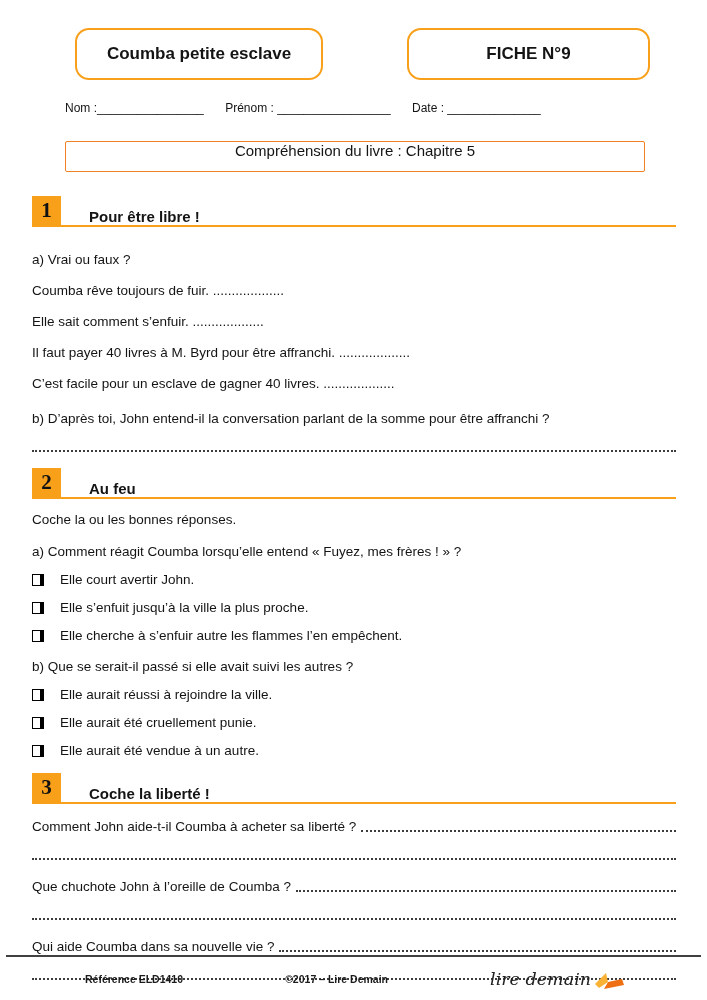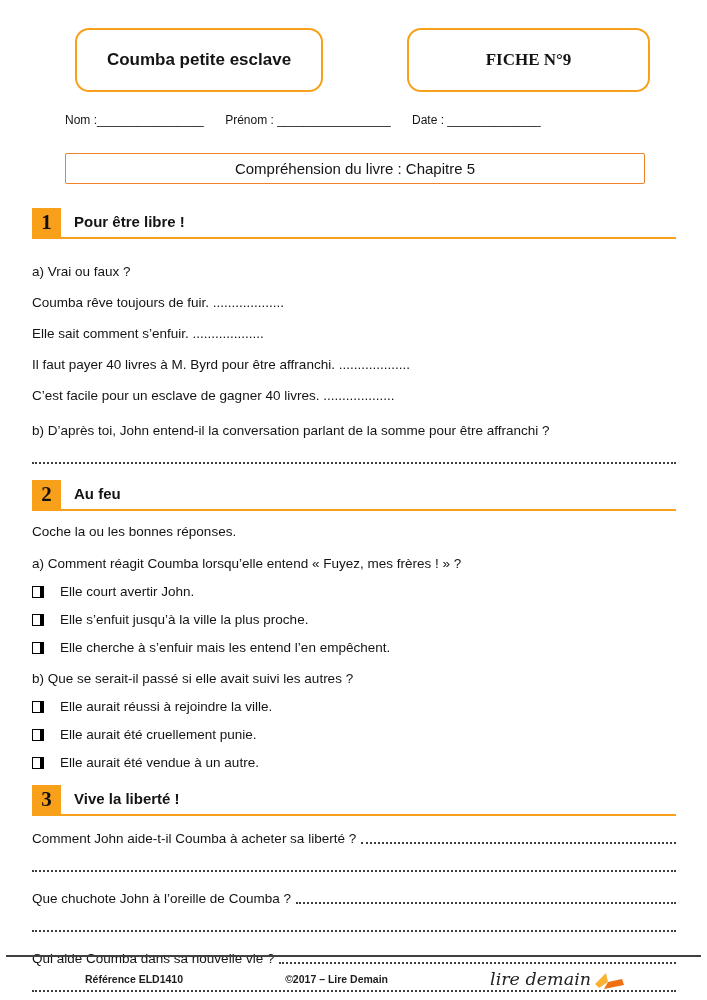--- a/index.html
+++ b/index.html
@@ -14,46 +14,46 @@
     box-sizing: border-box;
   }
 
   
   .title-row {
     display: flex; justify-content: space-between;
     padding: 28px 57px 0 75px;
   }
   .title-box {
     box-sizing: border-box;
-    height: 64px;
+    height: 52px;
     border: 2.5px solid #F9A01B;
     border-radius: 14px;
     display: flex; align-items: center; justify-content: center;
     font-weight: bold; font-size: 17px;
     background: #fff;
   }
   .box-book  { width: 248px; }
-  .box-fiche { width: 243px; font-family: Liberation Serif, serif; }
+  .box-fiche { width: 243px; }
 
   
   .identity {
     padding: 21px 0 0 65px;
     font-size: 12px;
     white-space: nowrap;
   }
   .identity .grp { margin-right: 18px; }
 
   
   .subject-box {
     box-sizing: border-box;
     margin: 26px 0 0 65px;
     width: 580px; height: 31px;
     border: 1.5px solid #F08124;
     border-radius: 2px;
-    display: flex; align-items: center; justify-content: center;
+    display: flex; justify-content: center;
     font-size: 15px;
   }
 
   
   .content { padding: 0 31px 0 32px; }
 
   .section-header {
     display: flex; align-items: flex-end;
     border-bottom: 2.5px solid #F9A01B;
   }
@@ -63,21 +63,21 @@
   .section-num {
     width: 29px; height: 29px;
     background: #F9A01B;
     font-family: "Liberation Serif", serif;
     font-weight: bold; font-size: 21px; color: #111;
     display: flex; align-items: center; justify-content: center;
     flex: none;
   }
   .section-title {
     font-weight: bold; font-size: 15px;
-    margin-left: 13px; padding-bottom: 7px;
+    margin-left: 28px; 
   }
 
   .para { font-size: 13.5px; line-height: 17px; margin: 0; }
   .mt13 { margin-top: 24px; } .mt14 { margin-top: 14px; }
   .mt18 { margin-top: 18px; } .mt12 { margin-top: 12px; }
   .mt15 { margin-top: 15px; }
 
   .statement { margin-top: 14px; }
 
   .dotline {
@@ -179,41 +179,41 @@
     <div class="option">
       <span class="checkbox"></span>
       <span>Elle court avertir John.</span>
     </div>
     <div class="option">
       <span class="checkbox"></span>
       <span>Elle s’enfuit jusqu’à la ville la plus proche.</span>
     </div>
     <div class="option">
       <span class="checkbox"></span>
-      <span>Elle cherche à s’enfuir mais les entend l’en empêchent.</span>
+      <span>Elle cherche à s’enfuir autre les flammes l’en empêchent.</span>
     </div>
 
     <p class="para mt14">b) Que se serait-il passé si elle avait suivi les autres ?</p>
 
     <div class="option">
       <span class="checkbox"></span>
       <span>Elle aurait réussi à rejoindre la ville.</span>
     </div>
     <div class="option">
       <span class="checkbox"></span>
       <span>Elle aurait été cruellement punie.</span>
     </div>
     <div class="option">
       <span class="checkbox"></span>
       <span>Elle aurait été vendue à un autre.</span>
     </div>
 
     <div class="section-header sh-3">
       <div class="section-num">3</div>
-      <div class="section-title">Vive la liberté !</div>
+      <div class="section-title">Coche la liberté !</div>
     </div>
 
     <div class="qrow q1">
       <span>Comment John aide-t-il Coumba à acheter sa liberté ?</span>
       <span class="leader"></span>
     </div>
     <div class="dotline dl-20"></div>
 
     <div class="qrow q2">
       <span>Que chuchote John à l’oreille de Coumba ?</span>

